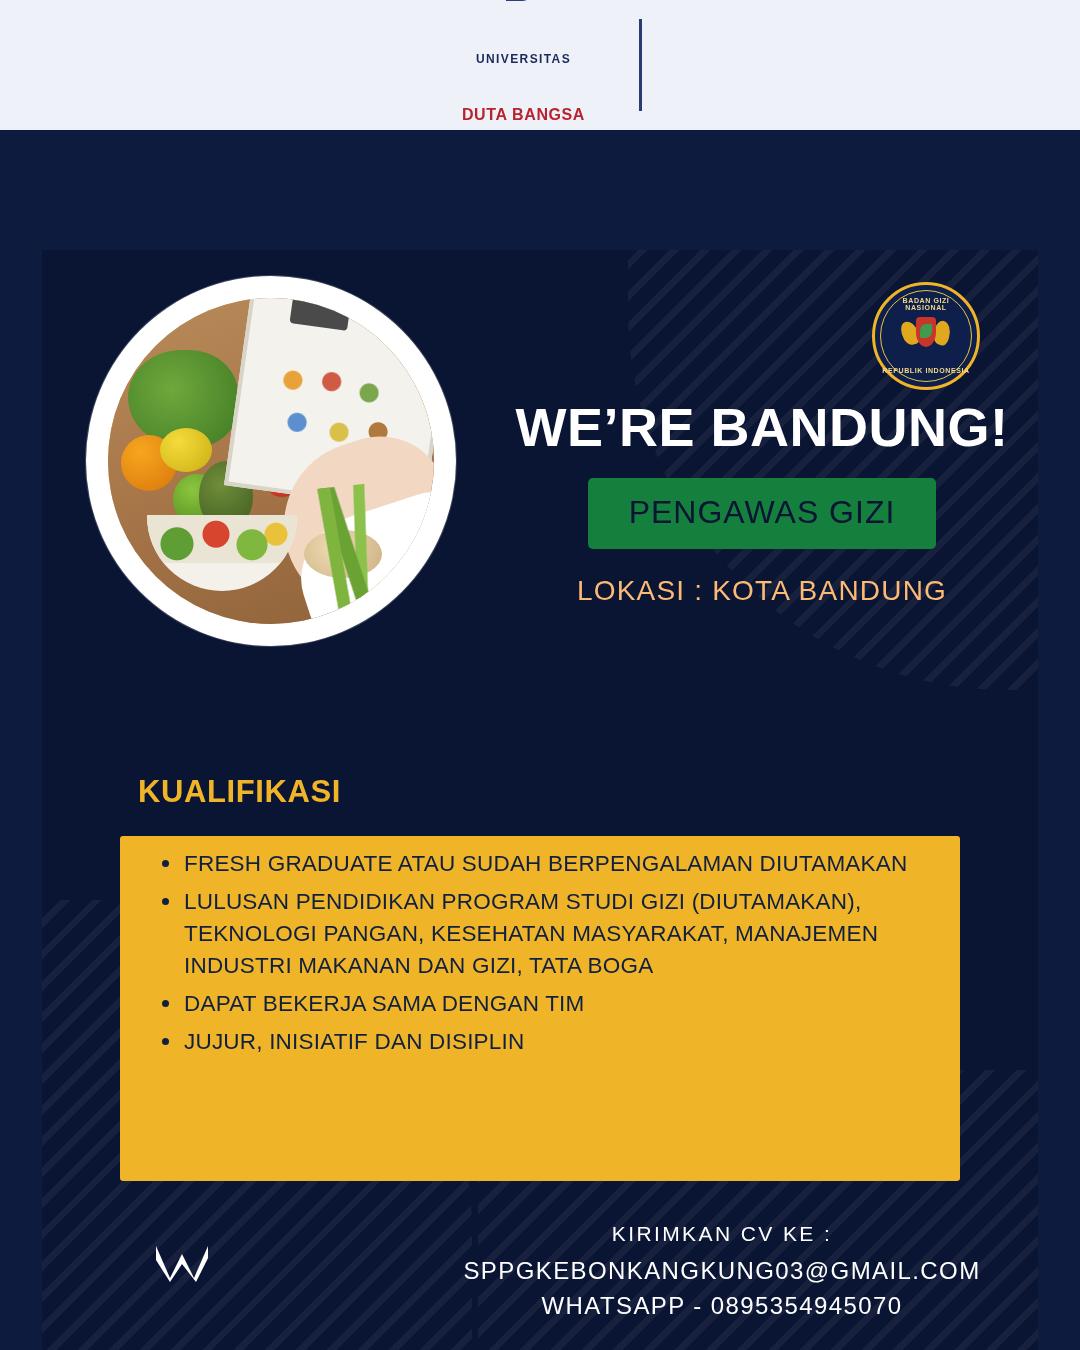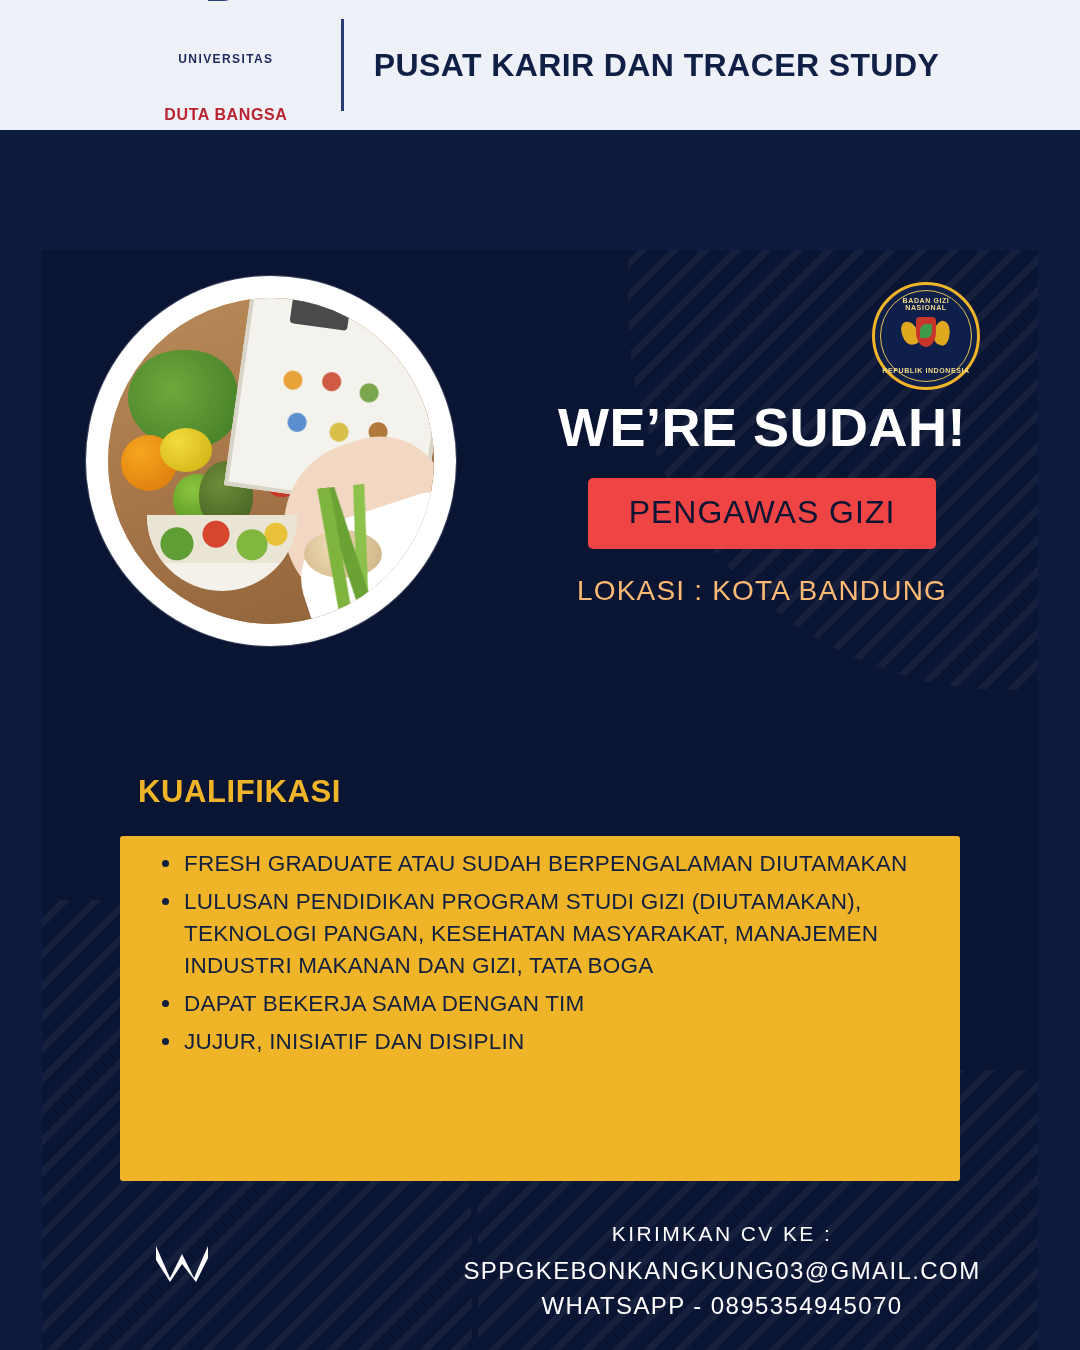--- a/index.html
+++ b/index.html
@@ -303,21 +303,21 @@
   .hiring-title {
     font-size: 54px;
     font-weight: bold;
     color: #ffffff;
     letter-spacing: 0.5px;
     line-height: 1;
   }
   .role-pill {
     margin: 24px auto 0;
     width: 348px;
-    background: #ef4444;
+    background: #15803d;
     color: #0a1433;
     font-size: 32px;
     letter-spacing: 1px;
     padding: 16px 0 18px;
     border-radius: 5px;
   }
   .location {
     margin-top: 26px;
     color: #fdba74;
     font-size: 28px;
@@ -407,21 +407,20 @@
             <path d="M30 30 q8 10 16 0 q-8 16 -16 0 z" fill="#f0b429"></path>
           </svg>
         </div>
         <div class="logo-uni">UNIVERSITAS</div>
         <div class="logo-db">DUTA BANGSA</div>
         <div class="logo-city">SURAKARTA</div>
       </div>
 
       <div class="header-divider"></div>
 
-      <div class="header-title">PUSAT KARIR DAN TRACER STUDY</div>
     </div>
   </div>
 
   <div class="body-area">
 
     <div class="card">
 
       <div class="stripes stripes-tr"></div>
       <div class="stripes stripes-bl"></div>
       <div class="stripes stripes-br"></div>
@@ -456,21 +455,21 @@
             <div class="be-wing-l"></div>
             <div class="be-wing-r"></div>
             <div class="be-center"></div>
             <div class="be-leaf"></div>
           </div>
           <div class="badge-bottom-text">REPUBLIK INDONESIA</div>
         </div>
       </div>
 
       <div class="hiring-block">
-        <div class="hiring-title">WE’RE SUDAH!</div>
+        <div class="hiring-title">WE’RE BANDUNG!</div>
         <div class="role-pill">PENGAWAS GIZI</div>
         <div class="location">LOKASI : KOTA BANDUNG</div>
       </div>
 
       <div class="qual-title">KUALIFIKASI</div>
 
       <div class="qual-box">
         <ul class="qual-list">
           <li>FRESH GRADUATE ATAU SUDAH BERPENGALAMAN DIUTAMAKAN</li>
           <li>LULUSAN PENDIDIKAN PROGRAM STUDI GIZI (DIUTAMAKAN), TEKNOLOGI PANGAN, KESEHATAN MASYARAKAT, MANAJEMEN INDUSTRI MAKANAN DAN GIZI, TATA BOGA</li>

